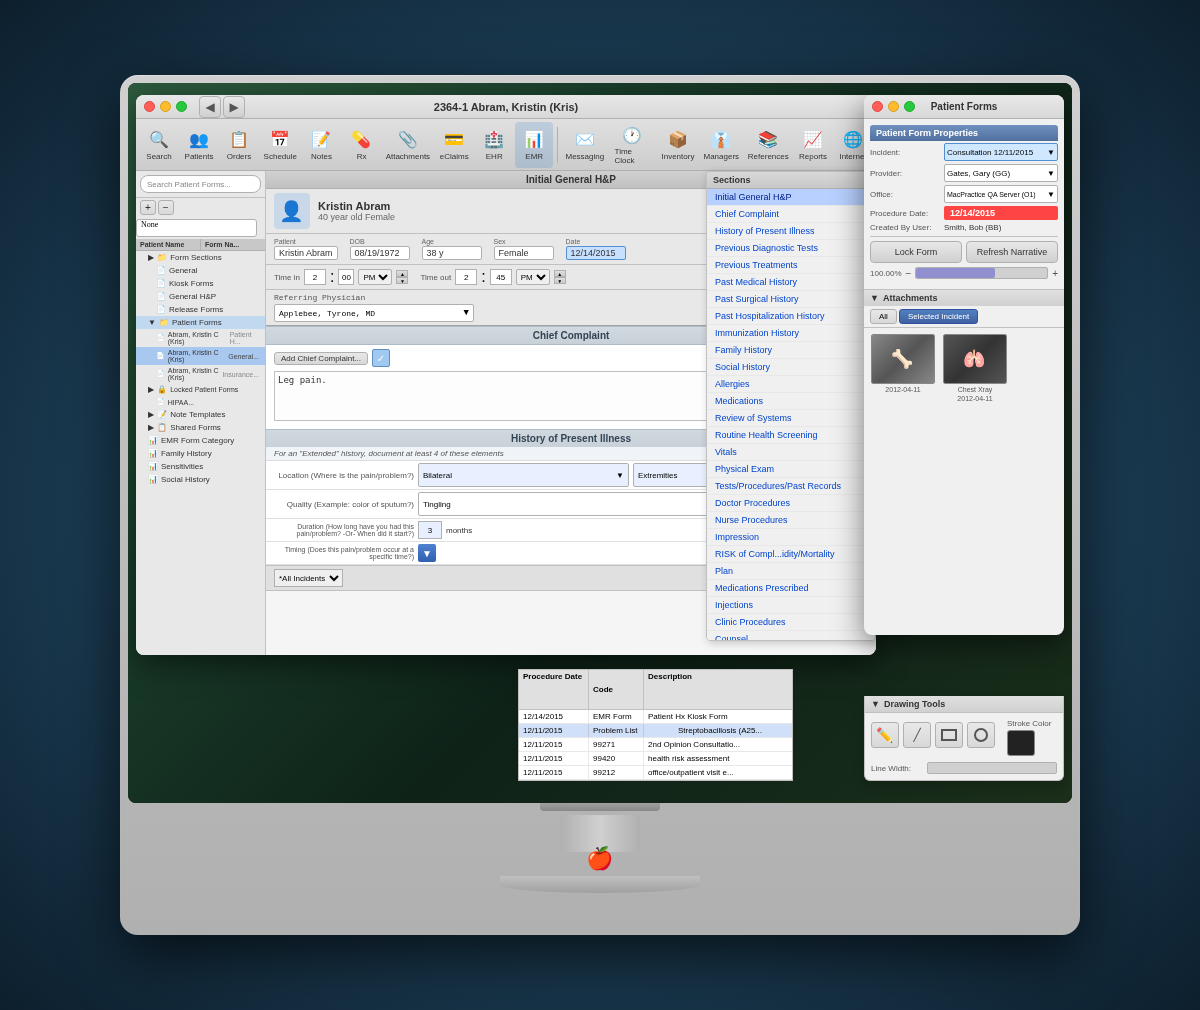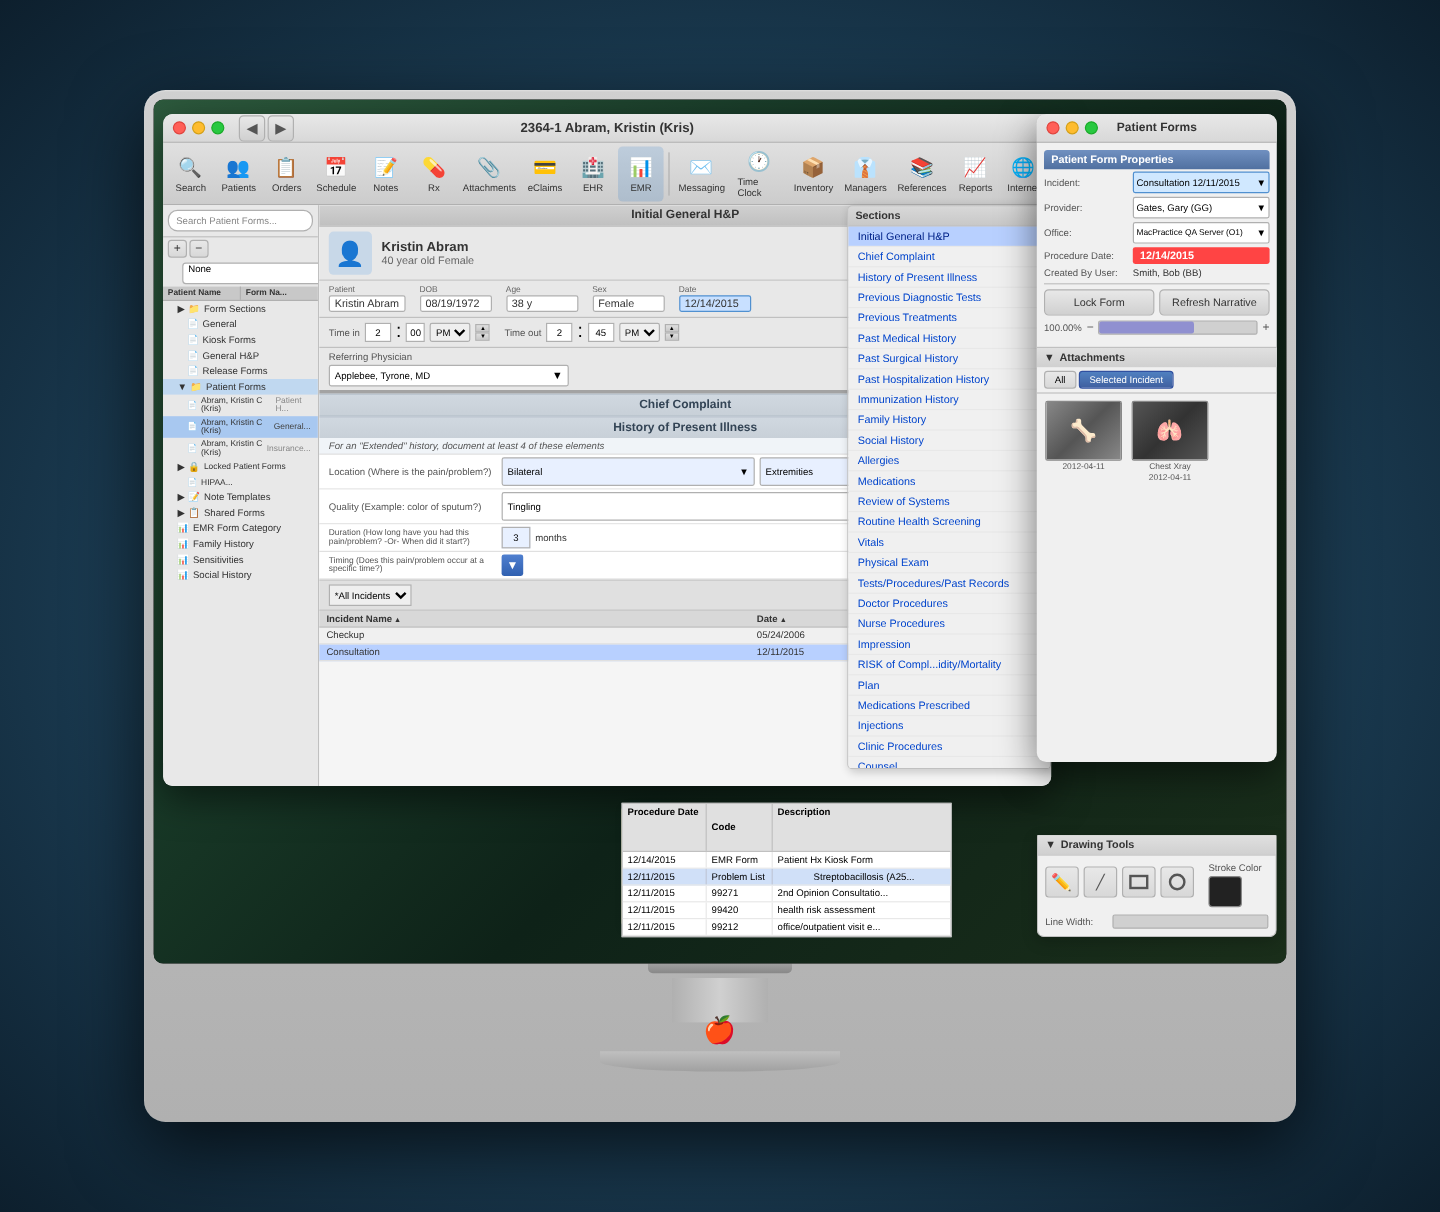--- a/index.html
+++ b/index.html
@@ -192,28 +192,29 @@
     .sidebar-ctrl-btn {
       font-size: 10px;
       padding: 1px 4px;
       background: linear-gradient(180deg, #e8e8e8, #d8d8d8);
       border: 1px solid #b0b0b0;
       border-radius: 3px;
       cursor: pointer;
       color: #333;
     }
     .sidebar-dropdown {
-      margin: 2px 16px;
+      margin: 2px 0;
       height: 18px;
       width: calc(100% - 8px);
       border: 1px solid #b0b0b0;
       border-radius: 3px;
       background: white;
       font-size: 8px;
       padding: 0 4px;
+      font-family: Liberation Serif, serif;
     }
     .sidebar-item {
       padding: 2px 6px 2px 12px;
       font-size: 8px;
       color: #333;
       cursor: pointer;
       display: flex;
       align-items: center;
       gap: 3px;
     }
@@ -308,21 +309,22 @@
       border: 1px solid #b0b0b0;
       font-size: 5px;
       display: flex;
       align-items: center;
       justify-content: center;
       cursor: pointer;
     }
     .referring-area {
       padding: 3px 8px;
       background: #e8e8e8;
-      border-bottom: 3px solid #a3a3a3;
+      border-bottom: 1px solid #a3a3a3;
+      font-family: Liberation Mono, monospace;
     }
     .referring-label { font-size: 8px; color: #555; margin-bottom: 2px; }
     .referring-dropdown {
       width: 200px;
       height: 18px;
       border: 1px solid #b0b0b0;
       background: white;
       font-size: 9px;
       padding: 0 4px;
       border-radius: 2px;
@@ -392,21 +394,21 @@
       border-top: 1px solid #b0bcc8;
     }
     .hpi-note {
       font-size: 8px;
       font-style: italic;
       color: #555;
       padding: 2px 8px;
       background: #f0f4f8;
       border-bottom: 1px solid #ddd;
     }
-    .hpi-row-label { font-size: 8px; color: #555; min-width: 120px; }
+    .hpi-row-label { font-size: 8px; color: #555; min-width: 120px; text-align: right; }
     .hpi-dropdown {
       flex: 1;
       height: 24px;
       border: 1px solid #b0b0b0;
       background: white;
       font-size: 8px;
       padding: 0 4px;
       border-radius: 2px;
     }
 
@@ -1023,20 +1025,31 @@
             <div class="referring-label">Referring Physician</div>
             <div class="referring-dropdown">
               <span style="font-size:8px;">Applebee, Tyrone, MD</span>
               <span style="font-size:9px;">▼</span>
             </div>
           </div>
 
           <div class="form-section">
             <span>Chief Complaint</span>
           </div>
+          <div class="chief-complaint-area">
+            <div class="cc-toolbar">
+              <div class="cc-btn">
+                <span>Add Chief Complaint...</span>
+              </div>
+              <div class="cc-checkbox">✓</div>
+              <div style="flex:1;"></div>
+              <div class="cc-btn">Edit</div>
+            </div>
+            <textarea class="cc-text-area" style="">Leg pain.</textarea>
+          </div>
 
           <div class="hpi-section">
             <span>History of Present Illness</span>
           </div>
           <div class="hpi-note">
             <span>For an "Extended" history, document at least 4 of these elements</span>
           </div>
 
           <div class="hpi-field-row">
             <span class="hpi-row-label">Location (Where is the pain/problem?)</span>
@@ -1079,38 +1092,20 @@
 
           <div class="incidents-area">
             <div class="incidents-toolbar">
               <div style="display:flex;gap:8px;align-items:center;font-size:8px;">
                 <select style="height:18px;font-size:8px;border:1px solid #b0b0b0;">
                   <option>*All Incidents</option>
                 </select>
               </div>
               <div style="font-size:8px;color:#0044cc;cursor:pointer;">View Options...</div>
             </div>
-            <table class="incidents-table">
-              <thead>
-                <tr>
-                  <th class="col-header-sort">Incident Name</th>
-                  <th class="col-header-sort">Date</th>
-                </tr>
-              </thead>
-              <tbody>
-                <tr>
-                  <td>Checkup</td>
-                  <td>05/24/2006</td>
-                </tr>
-                <tr class="selected">
-                  <td>Consultation</td>
-                  <td>12/11/2015</td>
-                </tr>
-              </tbody>
-            </table>
           </div>
         </div>
 
         <div class="sections-panel">
           <div class="sections-header">Sections</div>
           <a class="section-link selected">Initial General H&amp;P</a>
           <a class="section-link">Chief Complaint</a>
           <a class="section-link">History of Present Illness</a>
           <a class="section-link">Previous Diagnostic Tests</a>
           <a class="section-link">Previous Treatments</a>

